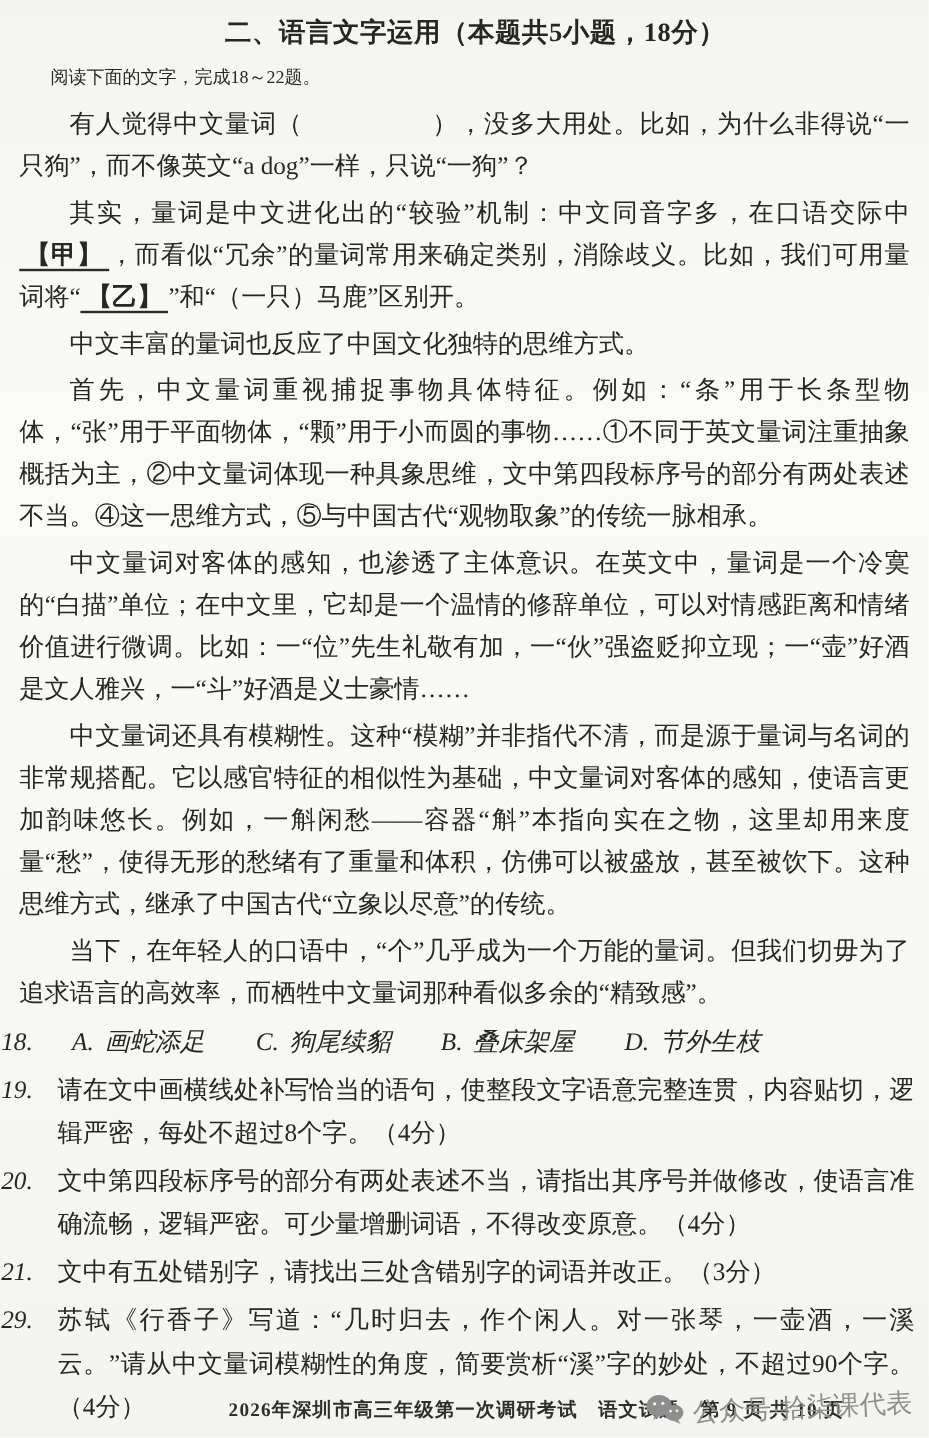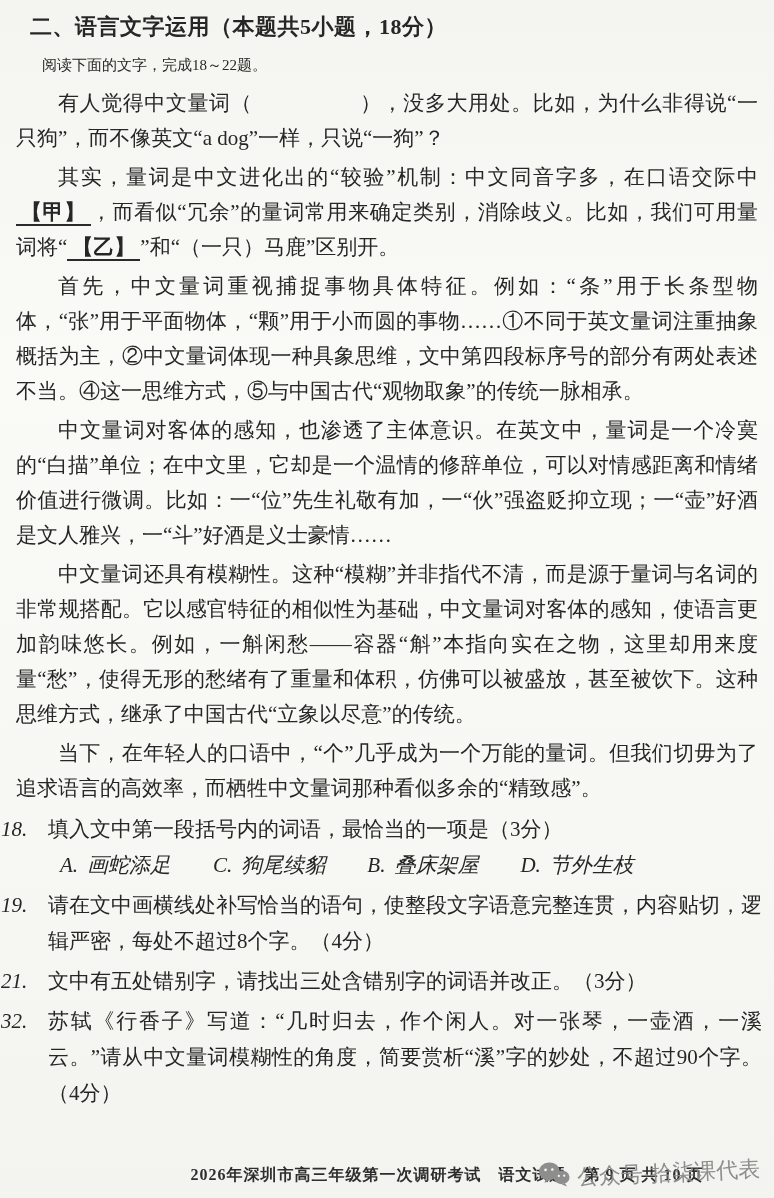--- a/index.html
+++ b/index.html
@@ -10,20 +10,21 @@
     color: #262626;
     position: relative;
     overflow: hidden;
   }
   .page { padding: 12px 0 0 0; }
   .section-heading {
     font-size: 22px; font-weight: 700;
     margin: 0 12px 6px 30px;
     letter-spacing: 0.5px;
     line-height: 30px;
+    text-align: center;
   }
   .intro {
     font-size: 15px; line-height: 34px;
     margin: 0 12px; text-indent: 2em;
   }
   .passage {
     margin: 0 12px 0 12px;
     font-size: 21px; line-height: 35px;
     text-align: justify;
   }
@@ -60,36 +61,38 @@
 
 <div class="page">
 
   <div class="section-heading">二、语言文字运用（本题共5小题，18分）</div>
 
   <div class="intro">阅读下面的文字，完成18～22题。</div>
 
   <div class="passage">
       <p class="para"><span>有人觉得中文量词（　　　　　），没多大用处。比如，为什么非得说“一只狗”，而不像英文“a dog”一样，只说“一狗”？</span></p>
       <p class="para"><span>其实，量词是中文进化出的“较验”机制：中文同音字多，在口语交际中</span><span class="blank">【甲】</span><span>，而看似“冗余”的量词常用来确定类别，消除歧义。比如，我们可用量词将“</span><span class="blank">【乙】</span><span>”和“（一只）马鹿”区别开。</span></p>
+      <p class="para"><span>中文丰富的量词也反应了中国文化独特的思维方式。</span></p>
       <p class="para"><span>首先，中文量词重视捕捉事物具体特征。例如：“条”用于长条型物体，“张”用于平面物体，“颗”用于小而圆的事物……①不同于英文量词注重抽象概括为主，②中文量词体现一种具象思维，文中第四段标序号的部分有两处表述不当。④这一思维方式，⑤与中国古代“观物取象”的传统一脉相承。</span></p>
       <p class="para"><span>中文量词对客体的感知，也渗透了主体意识。在英文中，量词是一个冷寞的“白描”单位；在中文里，它却是一个温情的修辞单位，可以对情感距离和情绪价值进行微调。比如：一“位”先生礼敬有加，一“伙”强盗贬抑立现；一“壶”好酒是文人雅兴，一“斗”好酒是义士豪情……</span></p>
       <p class="para"><span>中文量词还具有模糊性。这种“模糊”并非指代不清，而是源于量词与名词的非常规搭配。它以感官特征的相似性为基础，中文量词对客体的感知，使语言更加韵味悠长。例如，一斛闲愁——容器“斛”本指向实在之物，这里却用来度量“愁”，使得无形的愁绪有了重量和体积，仿佛可以被盛放，甚至被饮下。这种思维方式，继承了中国古代“立象以尽意”的传统。</span></p>
       <p class="para"><span>当下，在年轻人的口语中，“个”几乎成为一个万能的量词。但我们切毋为了追求语言的高效率，而栖牲中文量词那种看似多余的“精致感”。</span></p>
     </div>
 
   <div class="questions">
-      <div class="question"><span class="q-num">18.</span><span class="q-text">填入文中第一段括号内的词语，最恰当的一项是（3分）</span><div class="options">
+      <div class="question"><span class="q-num">18.</span><div class="options">
           <span class="option"><span class="opt-label">A.</span><span>画蛇添足</span></span>
           <span class="option"><span class="opt-label">C.</span><span>狗尾续貂</span></span>
           <span class="option"><span class="opt-label">B.</span><span>叠床架屋</span></span>
           <span class="option"><span class="opt-label">D.</span><span>节外生枝</span></span>
         </div></div>
       <div class="question"><span class="q-num">19.</span><span class="q-text">请在文中画横线处补写恰当的语句，使整段文字语意完整连贯，内容贴切，逻辑严密，每处不超过8个字。（4分）</span></div>
+      <div class="question"><span class="q-num">20.</span><span class="q-text">文中第四段标序号的部分有两处表述不当，请指出其序号并做修改，使语言准确流畅，逻辑严密。可少量增删词语，不得改变原意。（4分）</span></div>
       <div class="question"><span class="q-num">21.</span><span class="q-text">文中有五处错别字，请找出三处含错别字的词语并改正。（3分）</span></div>
-      <div class="question"><span class="q-num">32.</span><span class="q-text">苏轼《行香子》写道：“几时归去，作个闲人。对一张琴，一壶酒，一溪云。”请从中文量词模糊性的角度，简要赏析“溪”字的妙处，不超过90个字。（4分）</span></div>
+      <div class="question"><span class="q-num">29.</span><span class="q-text">苏轼《行香子》写道：“几时归去，作个闲人。对一张琴，一壶酒，一溪云。”请从中文量词模糊性的角度，简要赏析“溪”字的妙处，不超过90个字。（4分）</span></div>
     </div>
 
   <div class="footer">2026年深圳市高三年级第一次调研考试　语文试题　第 9 页 共 10 页</div>
 
   <div class="watermark">
     <span>
       <svg width="32" height="27" viewBox="0 0 32 27" aria-hidden="true">
         <ellipse cx="11.5" cy="10" rx="10.5" ry="8.8" fill="#8e8e8e"></ellipse>
         <path d="M6 21.5 L8.3 16.6 L12.6 18.4 Z" fill="#8e8e8e"></path>
         <circle cx="7.8" cy="8.3" r="1.35" fill="#f7f7f3"></circle>

